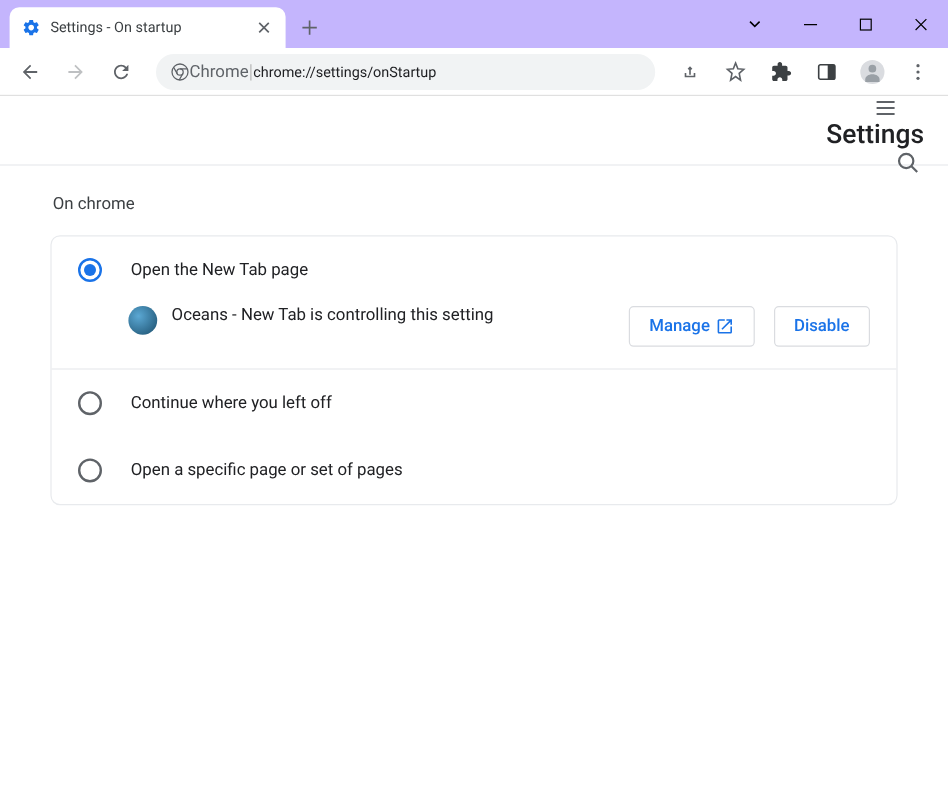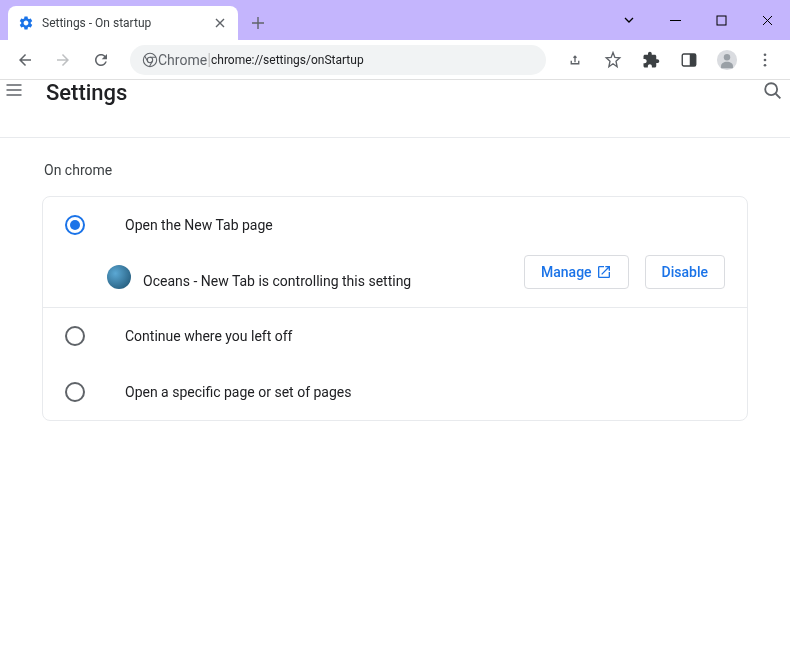--- a/index.html
+++ b/index.html
@@ -19,37 +19,37 @@
     .toolbar { height: 40px; background: #fff; border-bottom: 1px solid #e0e0e0; display: flex; align-items: center; padding: 0 8px; gap: 4px; }
     .nav-btn { width: 34px; height: 34px; display: flex; align-items: center; justify-content: center; border-radius: 50%; cursor: pointer; }
     .nav-btn.disabled { opacity: 0.4; cursor: default; }
     .omnibox { flex: 1; height: 30px; background: #f1f3f4; border-radius: 15px; display: flex; align-items: center; padding: 0 12px; margin: 0 8px; gap: 0; }
     .omni-label { font-size: 14px; color: #5f6368; }
     .omni-divider { color: #c0c0c0; }
     .omni-url { font-size: 12px; color: #202124; }
     .tool-icon { width: 34px; height: 34px; display: flex; align-items: center; justify-content: center; cursor: pointer; }
     
     
-    .settings-header { height: 58px; display: flex; align-items: flex-start; padding: 0 4px; border-bottom: 1px solid #e8eaed; }
+    .settings-header { height: 58px; display: flex; align-items: flex-end; padding: 0 20px; border-bottom: 1px solid #e8eaed; flex-direction: column; }
     .hamburger { width: 24px; height: 24px; margin-right: 18px; cursor: pointer; }
     .settings-title { font-size: 22px; font-weight: 500; color: #202124; flex: 1; }
     .search-settings { width: 24px; height: 24px; cursor: pointer; }
     
     
     .content { padding: 24px 42px; }
     .section-title { font-size: 14px; color: #3c4043; margin-bottom: 18px; margin-left: 2px; }
     .card { border: 1px solid #e8eaed; border-radius: 8px; background: #fff; }
-    .radio-row { display: flex; align-items: center; padding: 18px 22px; gap: 40px; cursor: pointer; }
+    .radio-row { display: flex; align-items: center; padding: 18px 22px; gap: 24px; cursor: pointer; }
     .radio-row.first { padding-bottom: 10px; }
     .radio-circle { width: 20px; height: 20px; border: 2px solid #5f6368; border-radius: 50%; display: flex; align-items: center; justify-content: center; flex-shrink: 0; }
     .radio-circle.selected { border-color: #1a73e8; }
     .radio-dot { width: 10px; height: 10px; background: #1a73e8; border-radius: 50%; }
     .radio-label { font-size: 14px; color: #202124; }
     
-    .ext-row { display: flex; align-items: flex-end; padding: 10px 22px 18px 22px; gap: 16px; border-bottom: 1px solid #e8eaed; }
+    .ext-row { display: flex; align-items: flex-start; padding: 10px 22px 18px 22px; gap: 16px; border-bottom: 1px solid #e8eaed; }
     .ext-spacer { width: 20px; flex-shrink: 0; }
     .ext-icon { width: 24px; height: 24px; border-radius: 50%; background: radial-gradient(circle at 35% 35%, #5ba8d4, #1a4d6b); flex-shrink: 0; margin-right: -4px; margin-left: 6px; }
     .ext-text { font-size: 14px; color: #202124; flex: 1; }
     .action-btn { height: 34px; padding: 0 16px; border: 1px solid #dadce0; border-radius: 4px; background: #fff; color: #1a73e8; font-size: 14px; font-weight: 500; display: flex; align-items: center; gap: 4px; cursor: pointer; }
     
     svg { display: block; }
   </style>
 </head>
 <body>
 

